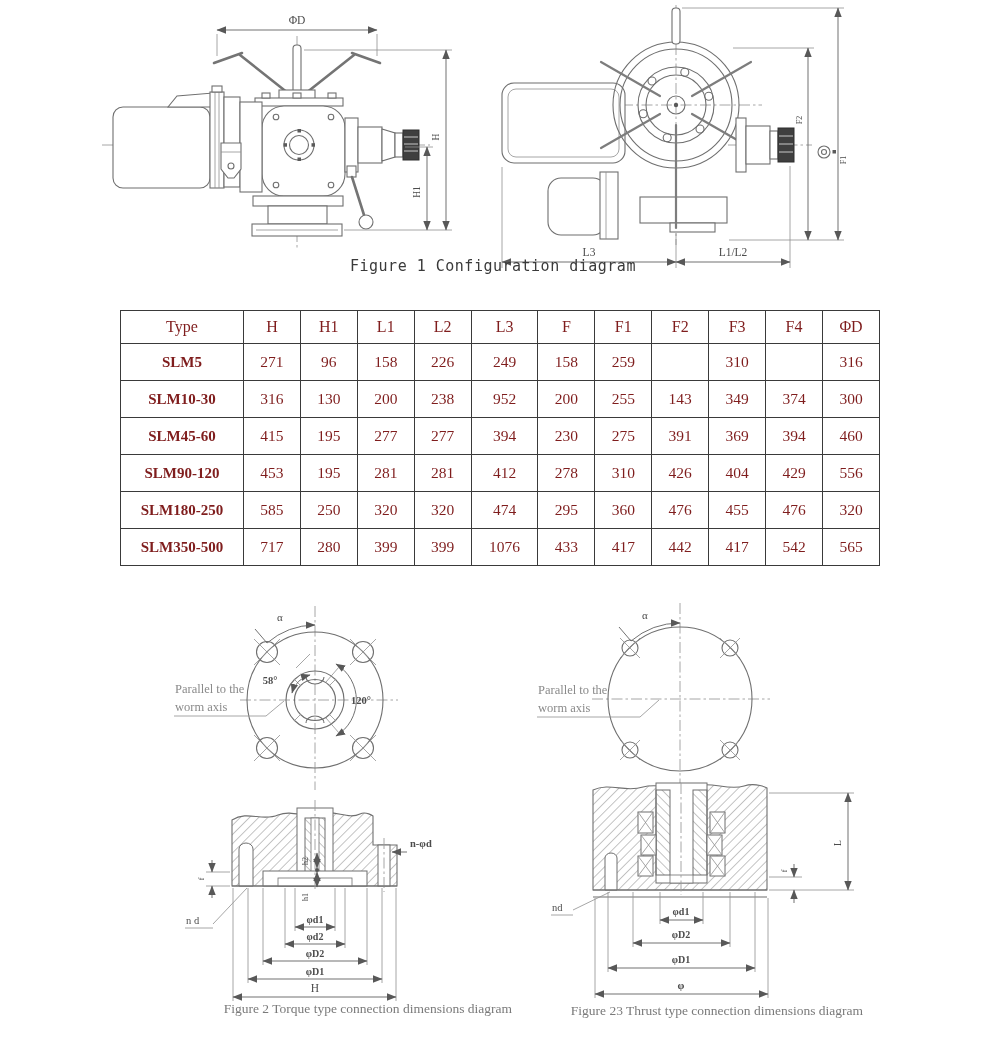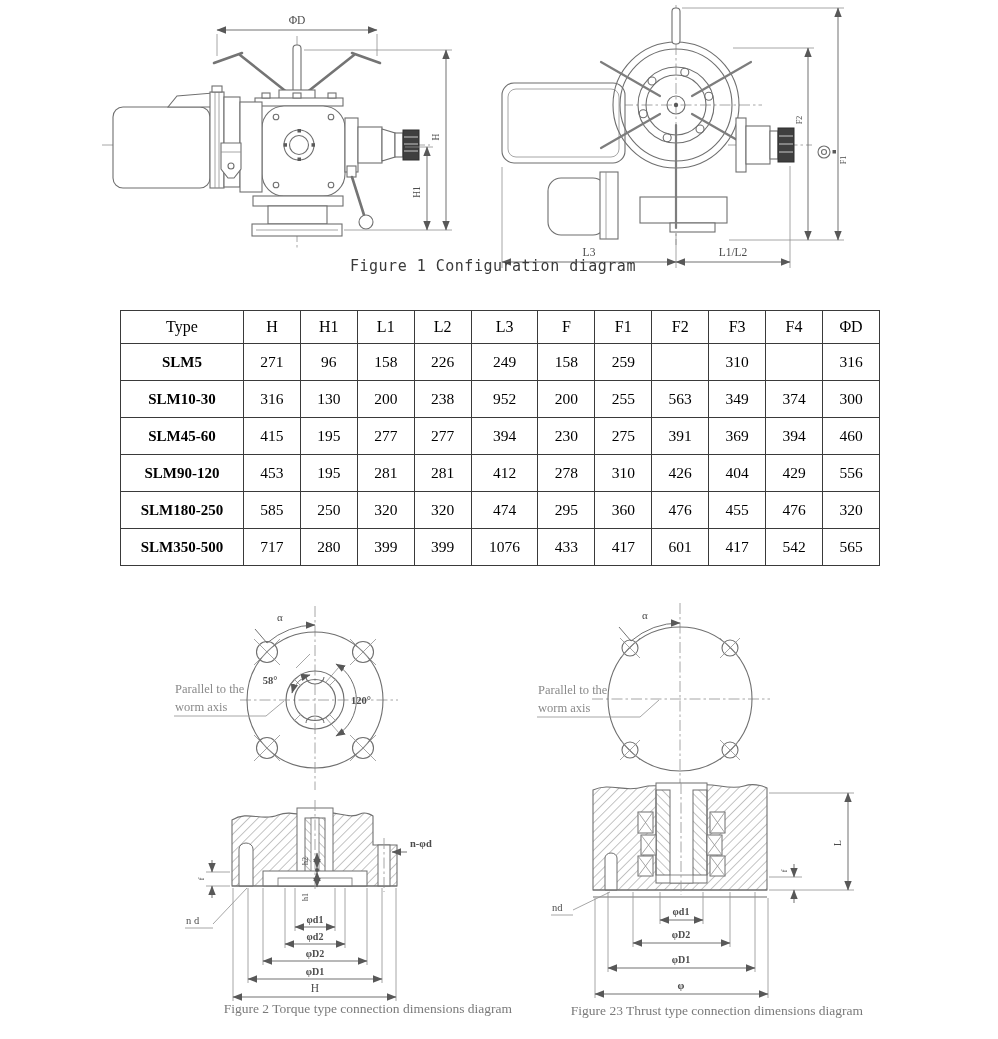--- a/index.html
+++ b/index.html
@@ -3,21 +3,21 @@
 <meta charset="utf-8">
 <style>
   *{margin:0;padding:0;box-sizing:border-box}
   html,body{background:#ffffff}
   body{width:998px;height:1039px;position:relative;font-family:"Liberation Serif",serif;overflow:hidden}
   .page{position:absolute;left:0;top:0;width:998px;height:1039px;background:#fff}
   svg{position:absolute;overflow:visible}
   .cap{position:absolute;text-align:right;color:#7a7a7a;font-size:13.5px;font-family:"Liberation Serif",serif}
   #cap1{position:absolute;font-family:"DejaVu Sans Mono",monospace;color:#3a3a3a;font-size:15px;letter-spacing:.5px}
   table.dims{position:absolute;left:120px;top:310px;width:760px;border-collapse:collapse;table-layout:fixed;
-             font-size:15.5px;color:#000000;background:#fff}
+             font-size:15.5px;color:#7f1d1d;background:#fff}
   table.dims th,table.dims td{border:1.6px solid #3a3a3a;text-align:center;vertical-align:middle;height:37px;
              font-weight:normal;padding:0 1px;overflow:hidden}
   table.dims th{height:33px;font-size:16px}
   table.dims td:first-child{font-weight:bold;font-size:15px}
   
   .ln{fill:none;stroke:#6f6f6f;stroke-width:1.1}
   .lnf{fill:#fff;stroke:#6f6f6f;stroke-width:1.1}
   .thk{fill:none;stroke:#747474;stroke-width:2.6;stroke-linecap:round}
   .thk2{fill:none;stroke:#7d7d7d;stroke-width:2.2;stroke-linecap:round}
   .ctr{fill:none;stroke:#9c9c9c;stroke-width:.9;stroke-dasharray:11 3 2.5 3}
@@ -243,21 +243,21 @@
         </tr>
         <tr>
           <td>SLM10-30</td>
           <td>316</td>
           <td>130</td>
           <td>200</td>
           <td>238</td>
           <td>952</td>
           <td>200</td>
           <td>255</td>
-          <td>563</td>
+          <td>143</td>
           <td>349</td>
           <td>374</td>
           <td>300</td>
         </tr>
         <tr>
           <td>SLM45-60</td>
           <td>415</td>
           <td>195</td>
           <td>277</td>
           <td>277</td>
@@ -299,21 +299,21 @@
         </tr>
         <tr>
           <td>SLM350-500</td>
           <td>717</td>
           <td>280</td>
           <td>399</td>
           <td>399</td>
           <td>1076</td>
           <td>433</td>
           <td>417</td>
-          <td>601</td>
+          <td>442</td>
           <td>417</td>
           <td>542</td>
           <td>565</td>
         </tr>
       </tbody>
   </table>
 
   <svg style="left:160px;top:598px" width="260" height="200" viewBox="160 598 260 200">
     <defs>
       <marker id="mC" viewBox="0 0 10 10" refX="9" refY="5" markerWidth="10" markerHeight="10" markerUnits="userSpaceOnUse" orient="auto-start-reverse">

